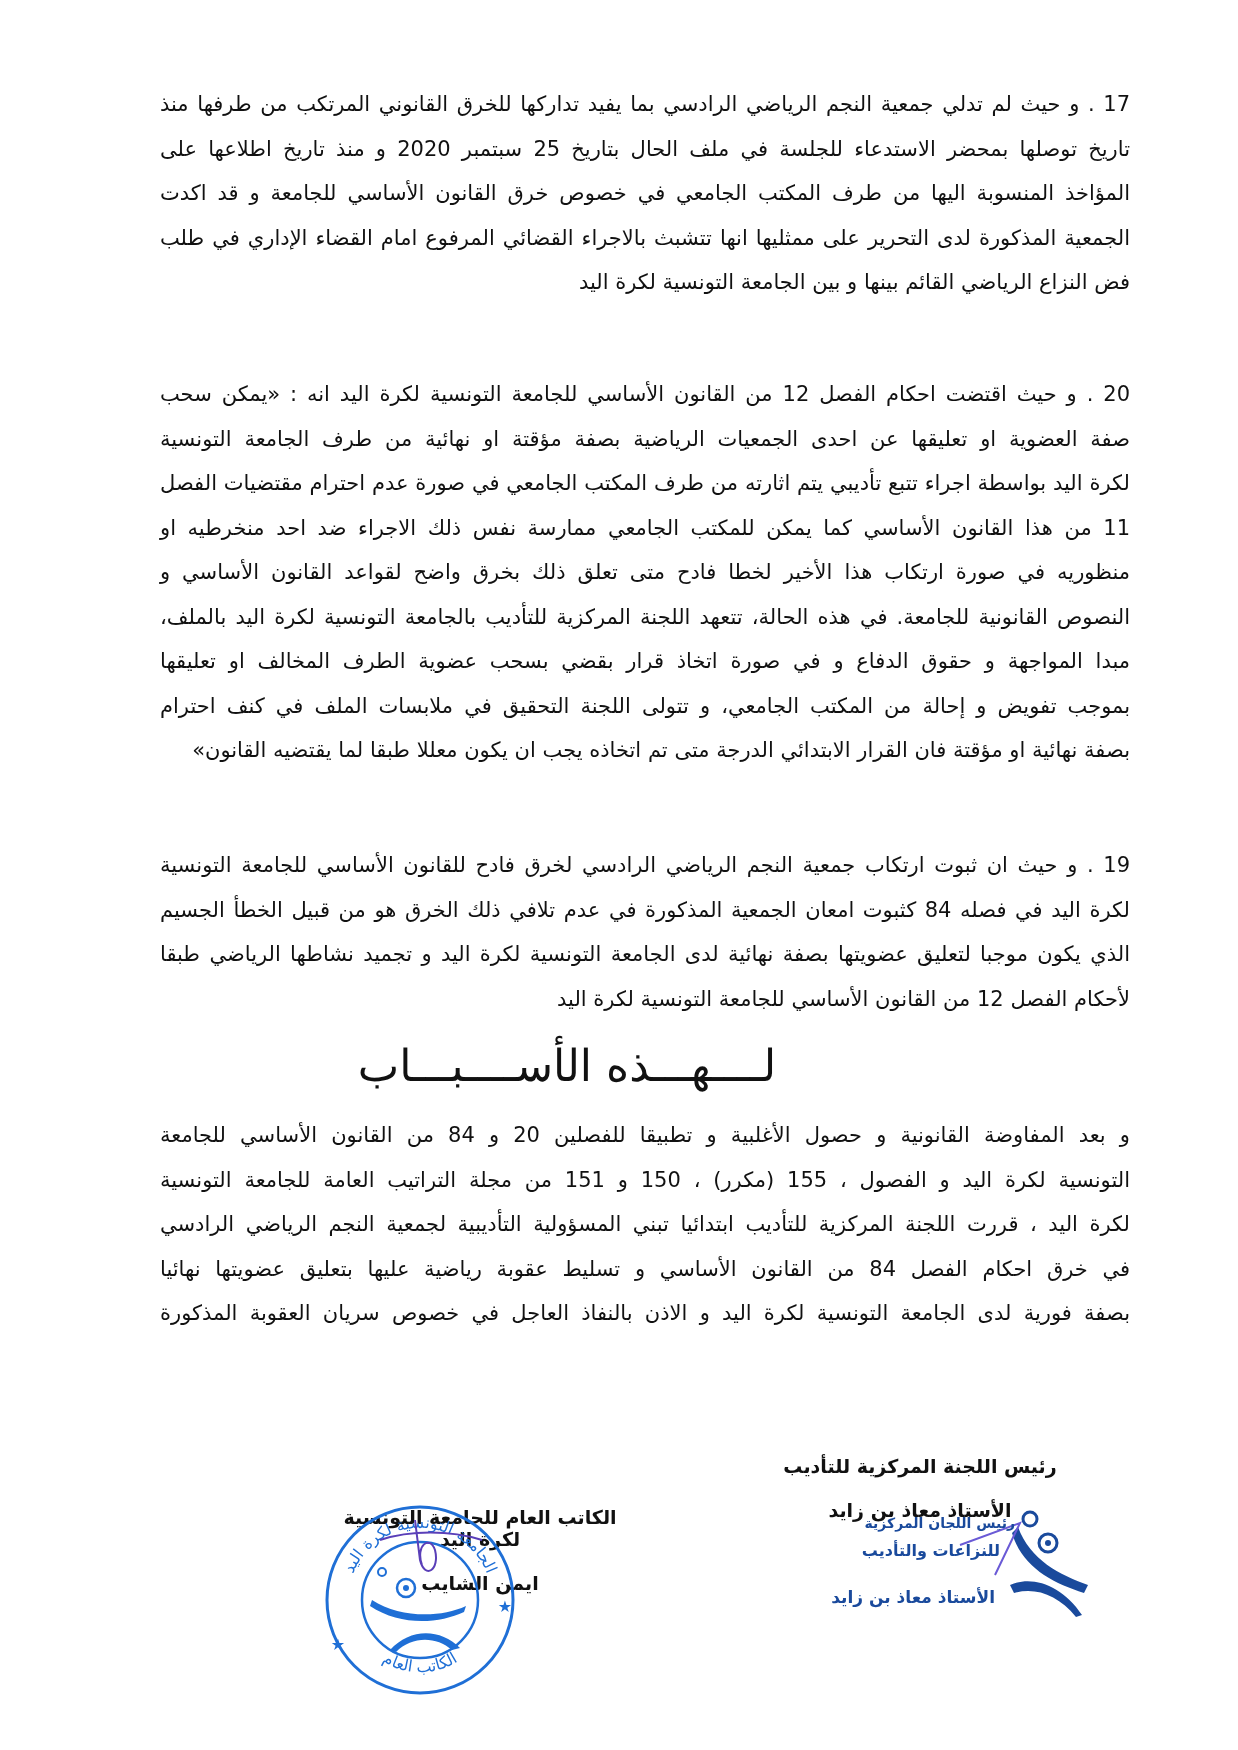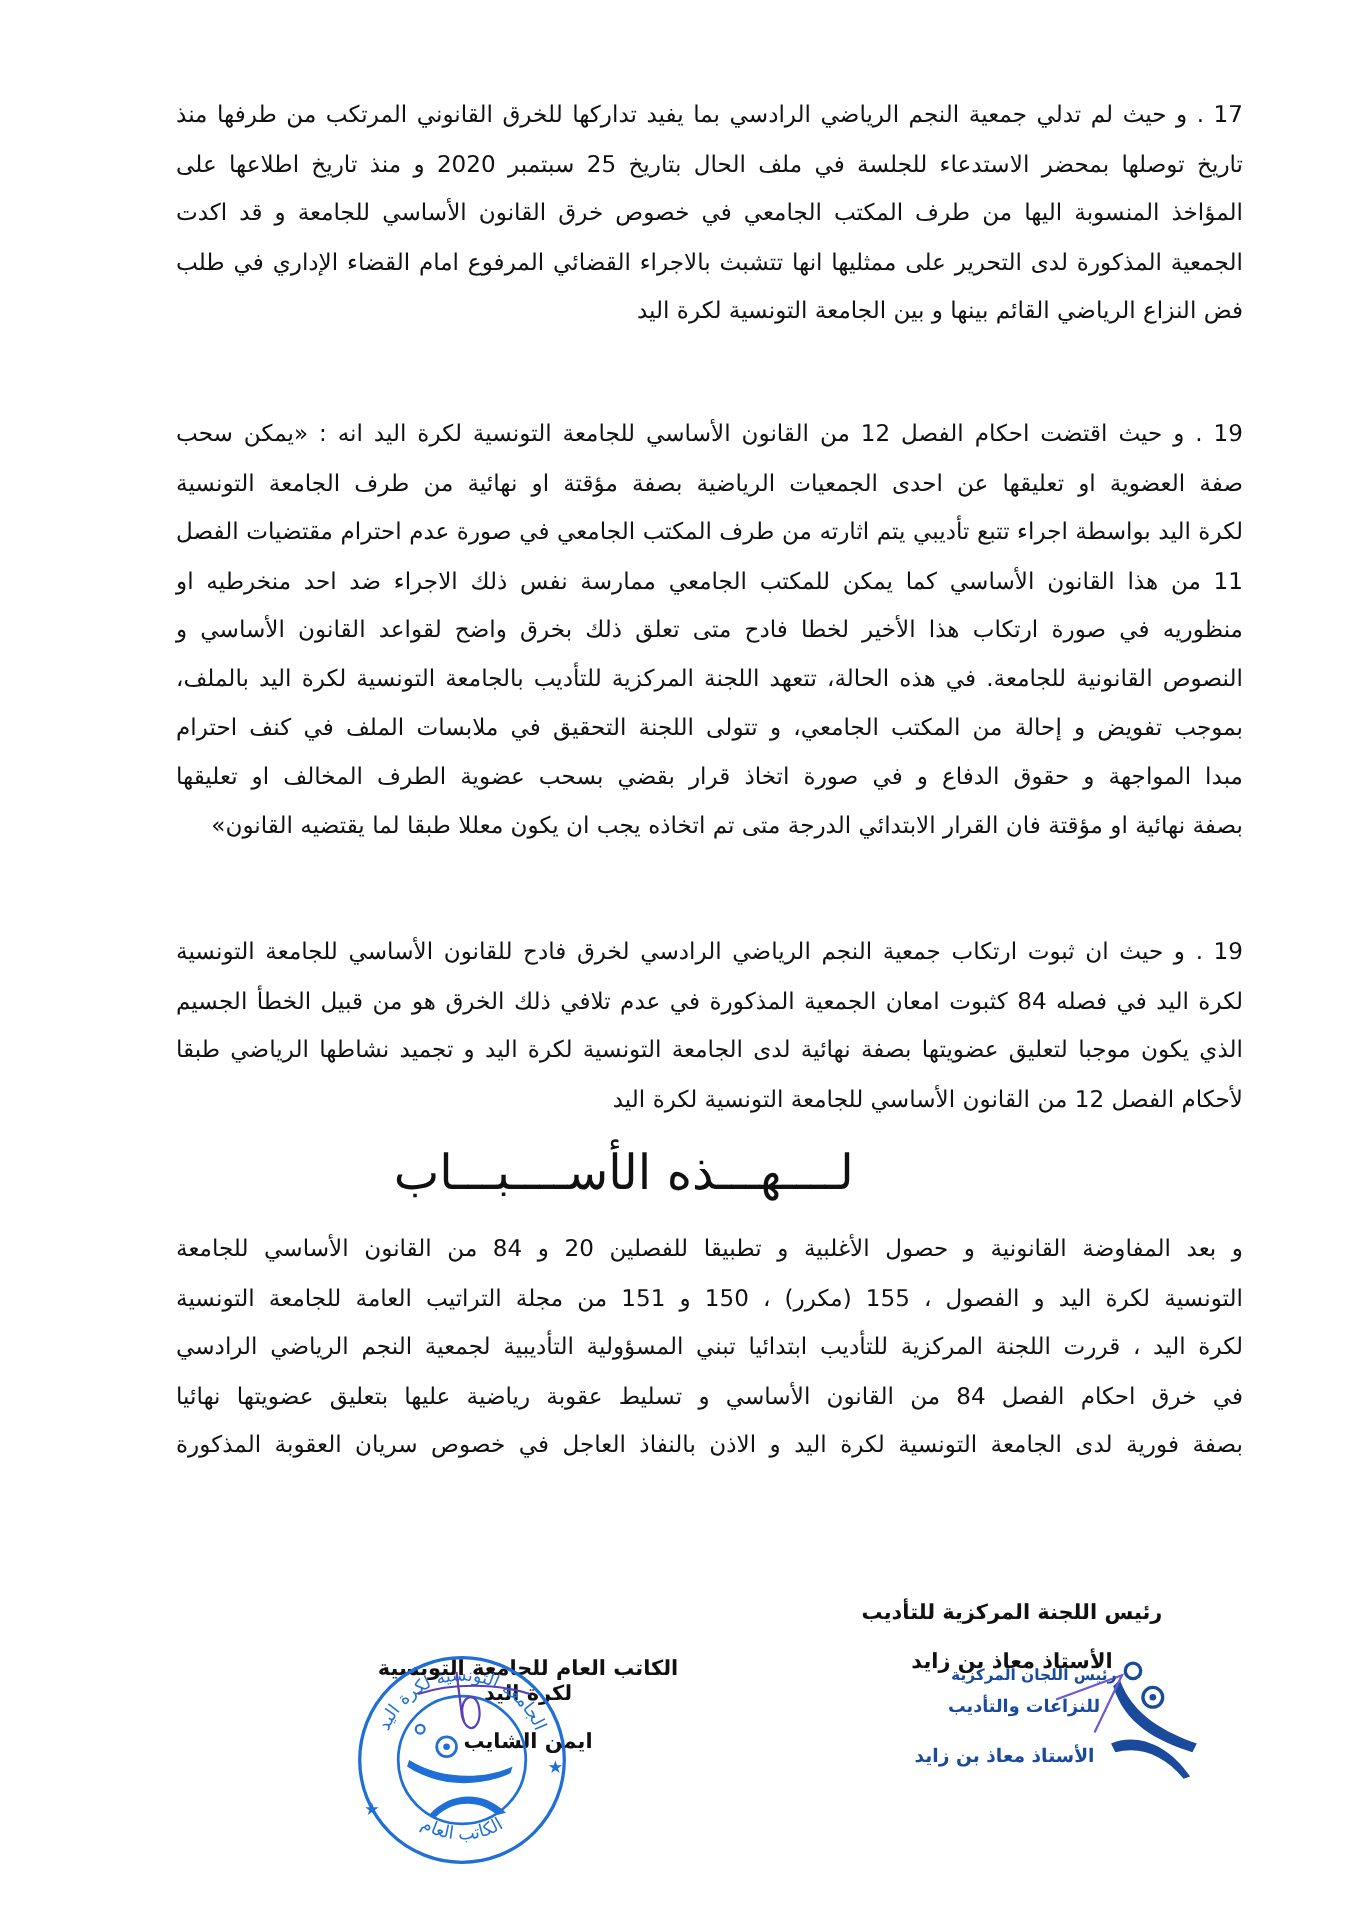--- a/index.html
+++ b/index.html
@@ -41,28 +41,28 @@
 
   <div class="para" style="top:82px;">
     <span class="line">17 . و حيث لم تدلي جمعية النجم الرياضي الرادسي بما يفيد تداركها للخرق القانوني المرتكب من طرفها منذ</span>
     <span class="line">تاريخ توصلها بمحضر الاستدعاء للجلسة في ملف الحال بتاريخ 25 سبتمبر 2020 و منذ تاريخ اطلاعها على</span>
     <span class="line">المؤاخذ المنسوبة اليها من طرف المكتب الجامعي في خصوص خرق القانون الأساسي للجامعة و قد اكدت</span>
     <span class="line">الجمعية المذكورة لدى التحرير على ممثليها انها تتشبث بالاجراء القضائي المرفوع امام القضاء الإداري في طلب</span>
     <span class="line last">فض النزاع الرياضي القائم بينها و بين الجامعة التونسية لكرة اليد</span>
   </div>
 
   <div class="para" style="top:372px;">
-    <span class="line">19 . و حيث اقتضت احكام الفصل 12 من القانون الأساسي للجامعة التونسية لكرة اليد انه :  «يمكن سحب</span>
+    <span class="line">20 . و حيث اقتضت احكام الفصل 12 من القانون الأساسي للجامعة التونسية لكرة اليد انه :  «يمكن سحب</span>
     <span class="line">صفة العضوية او تعليقها عن احدى الجمعيات الرياضية بصفة مؤقتة او نهائية من طرف الجامعة التونسية</span>
     <span class="line">لكرة اليد بواسطة اجراء تتبع تأديبي يتم اثارته من طرف المكتب الجامعي في صورة عدم احترام مقتضيات الفصل</span>
     <span class="line">11 من هذا القانون الأساسي كما يمكن للمكتب الجامعي ممارسة نفس ذلك الاجراء ضد احد منخرطيه او</span>
     <span class="line">منظوريه في صورة ارتكاب هذا الأخير لخطا فادح متى تعلق ذلك بخرق واضح لقواعد القانون الأساسي و</span>
     <span class="line">النصوص القانونية للجامعة. في هذه الحالة، تتعهد اللجنة المركزية للتأديب بالجامعة التونسية لكرة اليد بالملف،</span>
+    <span class="line">مبدا المواجهة و حقوق الدفاع  و في صورة اتخاذ قرار بقضي  بسحب عضوية الطرف المخالف او تعليقها</span>
     <span class="line">بموجب تفويض و إحالة من المكتب الجامعي، و تتولى اللجنة التحقيق في ملابسات الملف في كنف احترام</span>
-    <span class="line">مبدا المواجهة و حقوق الدفاع  و في صورة اتخاذ قرار بقضي  بسحب عضوية الطرف المخالف او تعليقها</span>
     <span class="line last">بصفة نهائية او مؤقتة فان القرار الابتدائي الدرجة متى تم اتخاذه يجب ان يكون معللا طبقا لما يقتضيه القانون»</span>
   </div>
 
   <div class="para" style="top:843px;">
     <span class="line">19 . و حيث ان ثبوت ارتكاب جمعية النجم الرياضي الرادسي لخرق فادح للقانون الأساسي للجامعة التونسية</span>
     <span class="line">لكرة اليد في فصله 84 كثبوت امعان الجمعية المذكورة في عدم تلافي ذلك الخرق هو من قبيل الخطأ الجسيم</span>
     <span class="line">الذي يكون موجبا لتعليق عضويتها بصفة نهائية لدى الجامعة التونسية لكرة اليد و تجميد نشاطها الرياضي طبقا</span>
     <span class="line last">لأحكام الفصل 12 من القانون الأساسي للجامعة التونسية لكرة اليد</span>
   </div>
 

